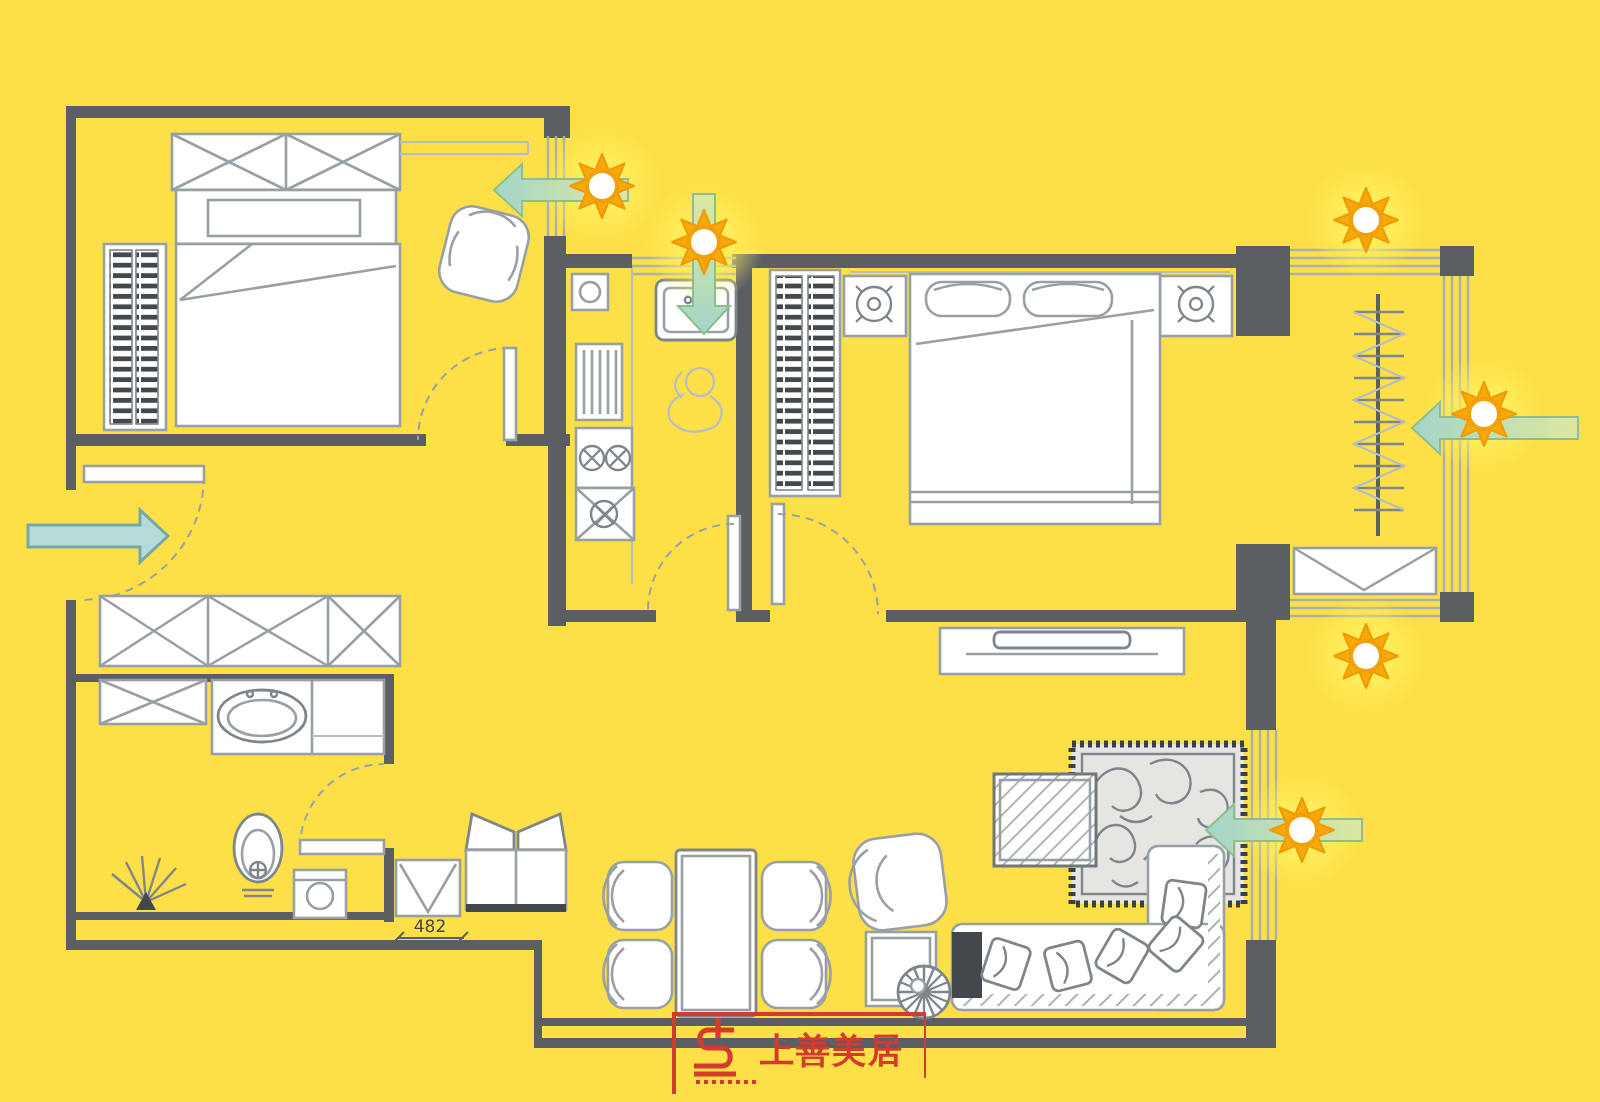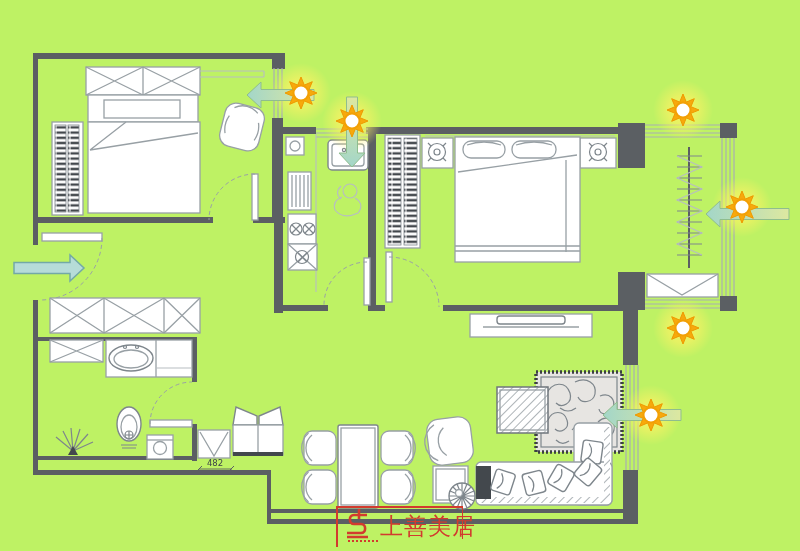--- a/index.html
+++ b/index.html
@@ -1,16 +1,16 @@
 <!DOCTYPE html>
 <html><head>
 <meta charset="utf-8">
 <style>
   html,body{margin:0;padding:0;background:#fff;}
-  #stage{position:relative;width:800px;height:551px;background:#bef264;overflow:hidden;
+  #stage{position:relative;width:800px;height:551px;background:#fde047;overflow:hidden;
          font-family:"DejaVu Sans","Liberation Sans",sans-serif;}
   svg{position:absolute;left:0;top:0;}
   
   .w{fill:#5b5f63;stroke:none;}
   .win{stroke:#a8aeb3;stroke-width:1.2;}
   .f{fill:#fff;stroke:#98a0a5;stroke-width:1.3;}
   .fn{fill:none;stroke:#98a0a5;stroke-width:1.3;}
   .f2{fill:#fff;stroke:#7e868c;stroke-width:1.4;}
   .fn2{fill:none;stroke:#7e868c;stroke-width:1.2;}
   .lt{fill:none;stroke:#b7bdc2;stroke-width:1.1;}
@@ -18,21 +18,21 @@
   .dk{fill:#43484d;}
   text.dim{font:8.5px "DejaVu Sans",sans-serif;fill:#3f4449;}
   
   #logo{position:absolute;left:336px;top:506px;width:127px;height:41px;}
   #logo .ln{position:absolute;background:#d23b2e;}
   #logo .lg-l{left:0;top:0;width:2px;height:41px;}
   #logo .lg-t{left:0;top:0;width:127px;height:1.5px;}
   #logo .lg-r{right:0;top:0;width:1.5px;height:33px;}
   #logo .lg-b{left:1px;bottom:0;width:18px;height:0;border-bottom:2px dotted #d23b2e;background:none;}
   #logo .dots{position:absolute;left:12px;top:34px;width:30px;height:0;border-bottom:2px dotted #d23b2e;}
-  #logo .brand{position:absolute;left:44px;top:5px;color:#d23b2e;font-size:23px;font-weight:normal;
+  #logo .brand{position:absolute;left:44px;top:5px;color:#d23b2e;font-size:17px;font-weight:bold;
                letter-spacing:1px;line-height:30px;white-space:nowrap;}
   #logo svg.mark{position:absolute;left:7px;top:2px;}
 </style>
 </head>
 <body>
 
 <div id="stage">
 <svg id="plan" width="800" height="551" viewBox="0 0 800 551">
   <defs>
     <radialGradient id="glow">

